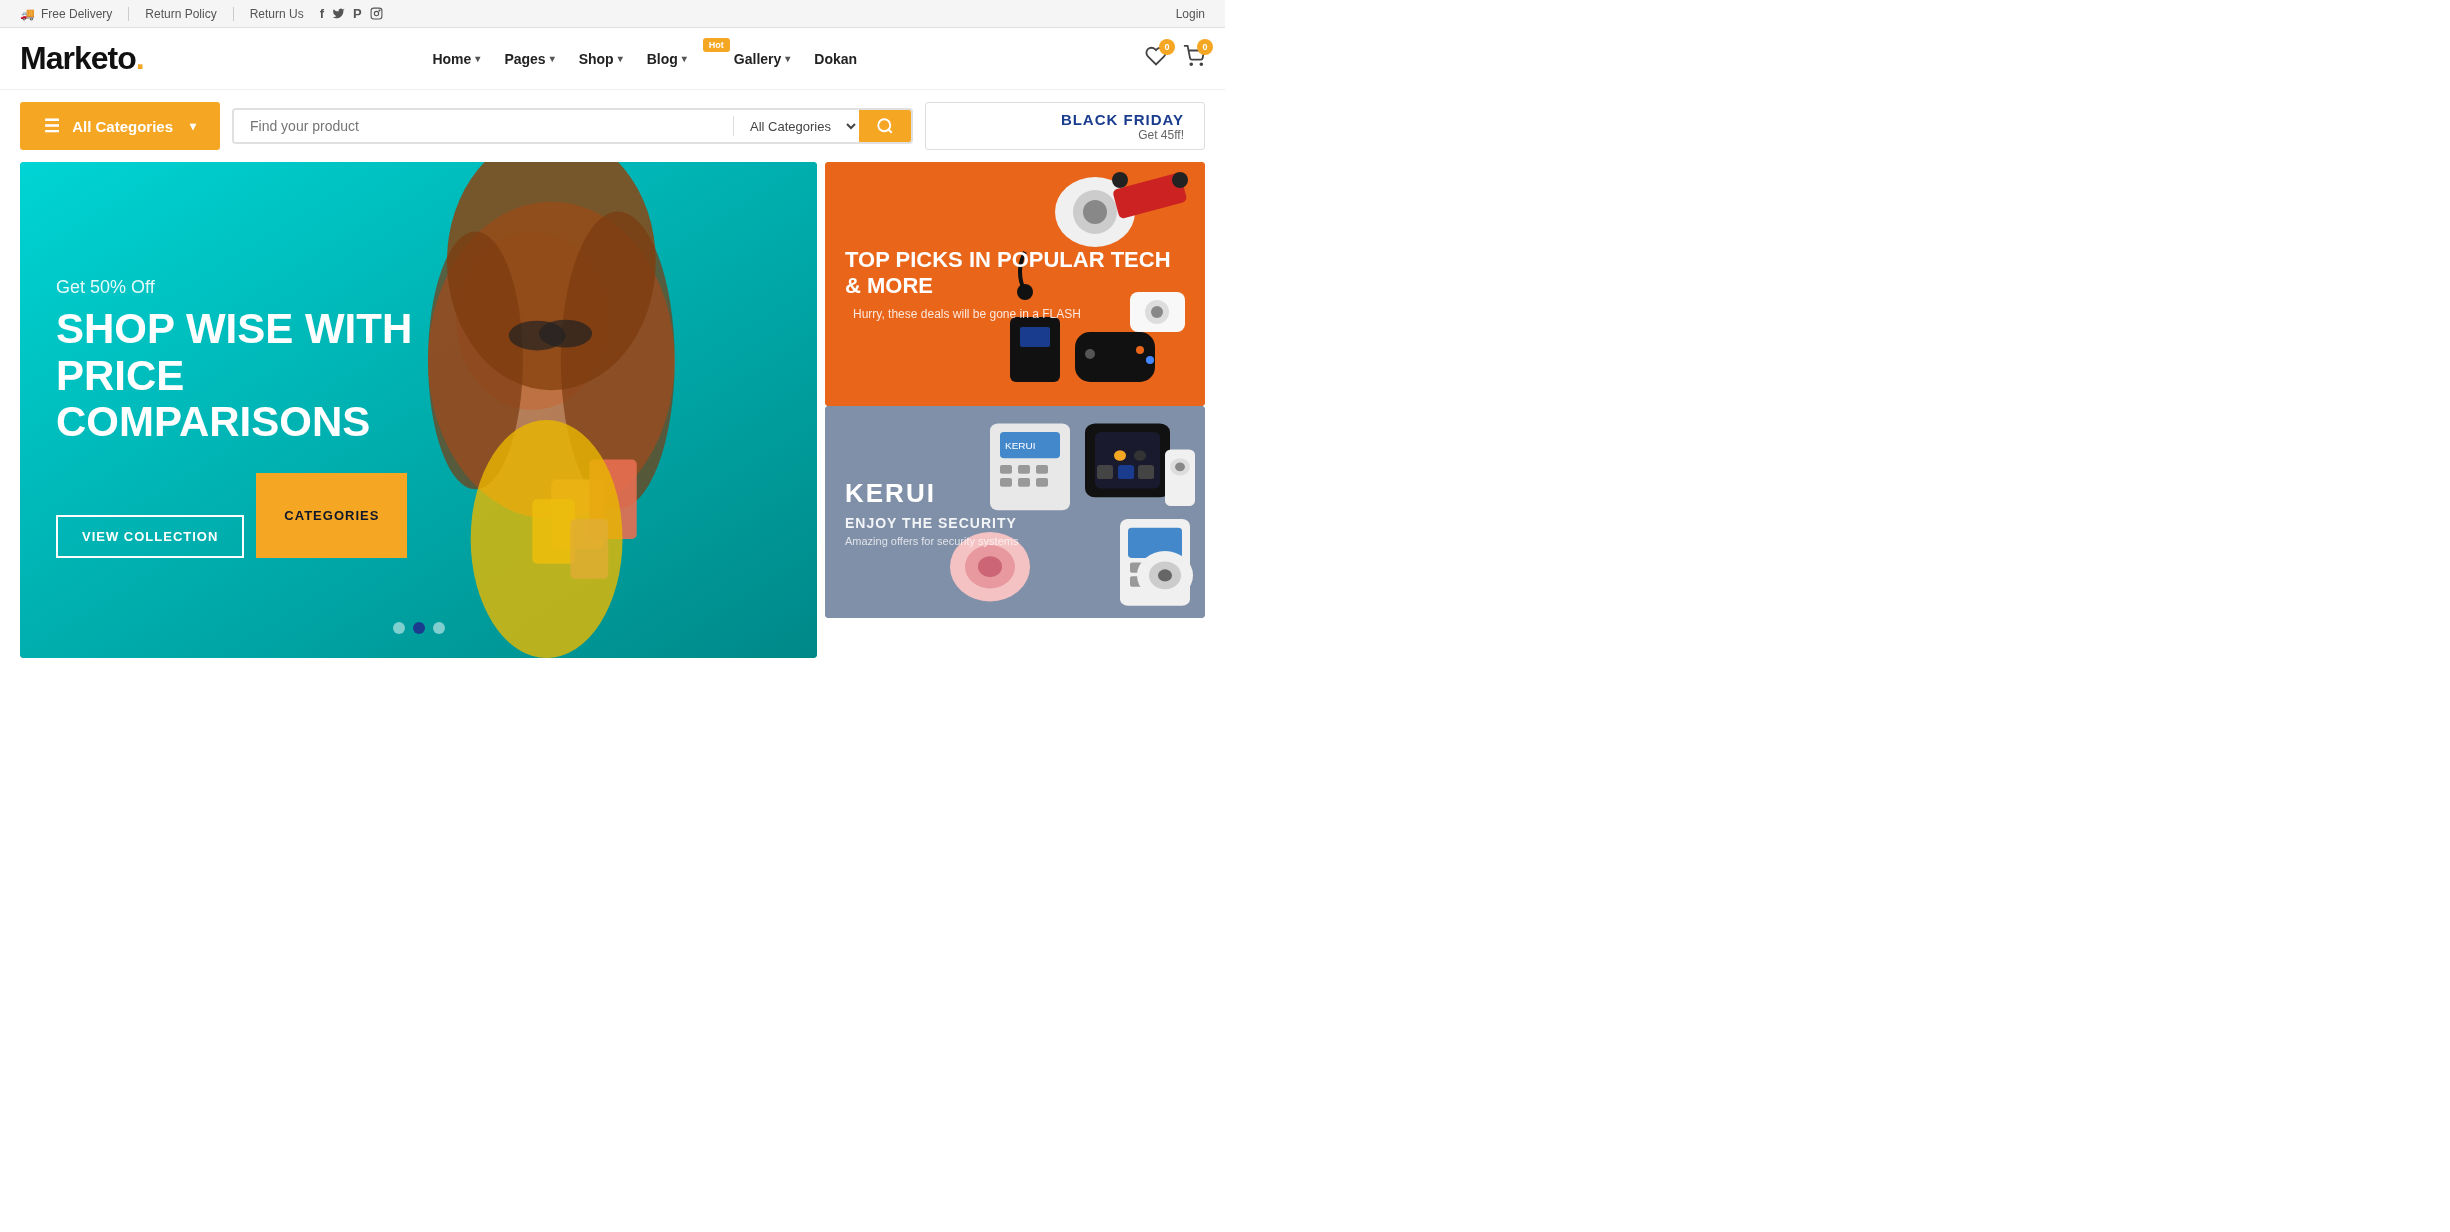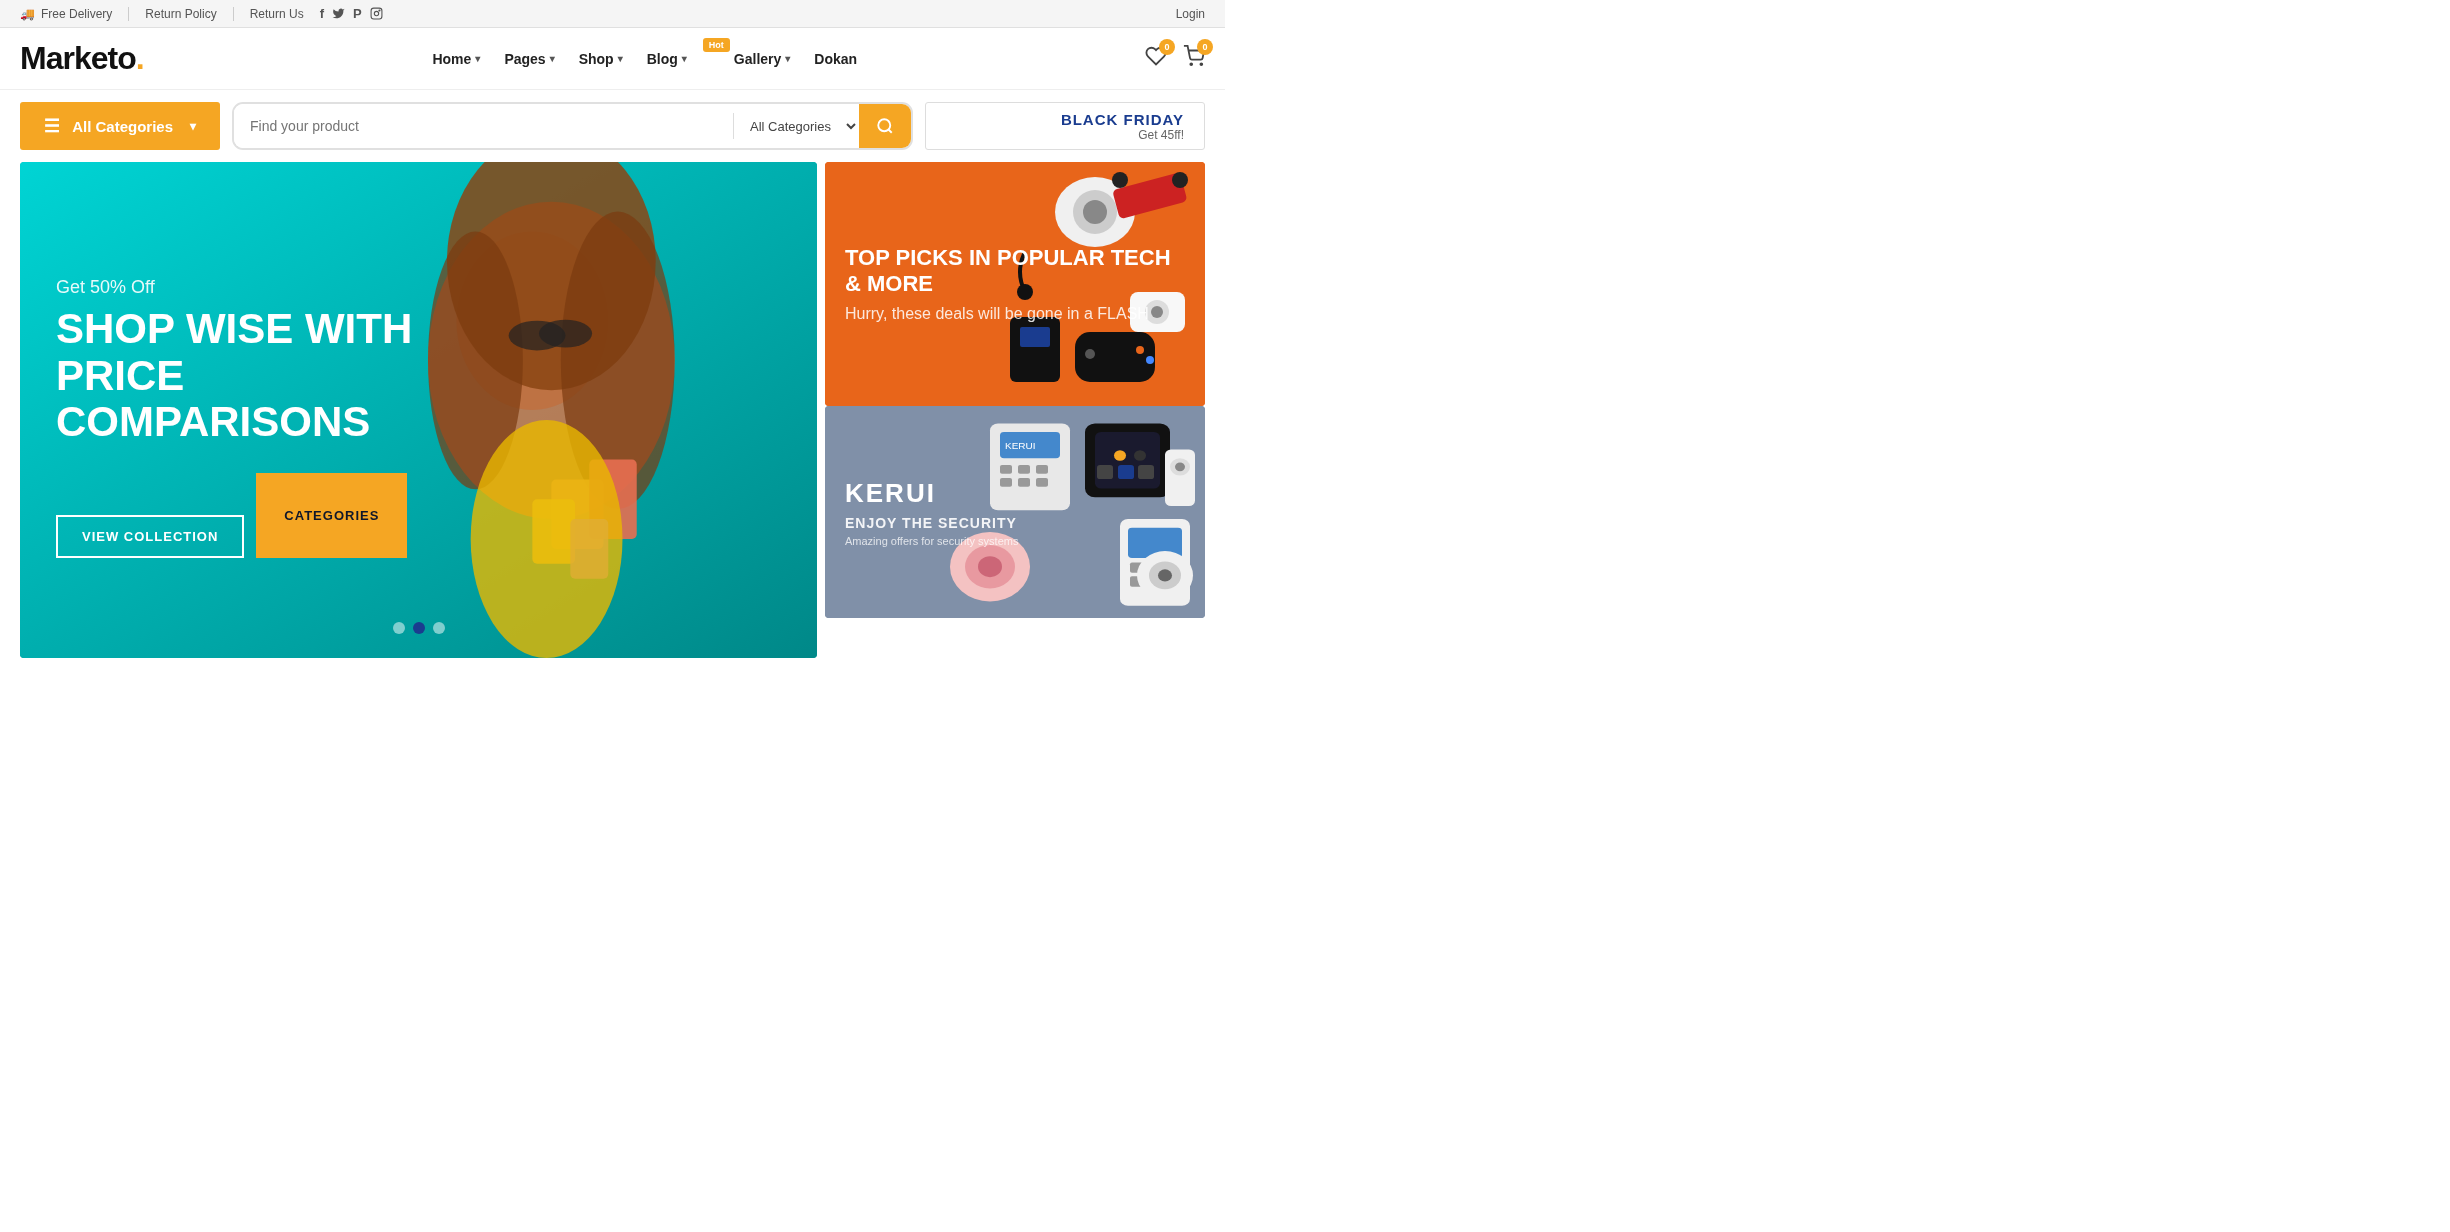--- a/index.html
+++ b/index.html
@@ -90,22 +90,22 @@
       border-radius: 3px;
       min-width: 200px;
     }
     .all-categories-btn .lines { font-size: 18px; }
     .all-categories-btn .chevron { margin-left: auto; font-size: 12px; }
     .search-bar {
       flex: 1;
       display: flex;
       align-items: center;
       border: 2px solid #e0e0e0;
-      border-radius: 11px;
-      height: 48px;
+      border-radius: 4px;
+      height: 36px;
       overflow: hidden;
     }
     .search-input {
       flex: 1;
       border: none;
       outline: none;
       padding: 0 16px;
       font-size: 14px;
       color: #999;
       height: 100%;
@@ -228,21 +228,21 @@
       height: 244px;
       position: relative;
       overflow: hidden;
       padding: 20px;
       display: flex;
       flex-direction: column;
       justify-content: center;
     }
     .banner-top-content { z-index: 2; position: relative; }
     .banner-top-title { color: #fff; font-size: 22px; font-weight: 900; text-transform: uppercase; line-height: 1.2; margin-bottom: 8px; }
-    .banner-top-sub { color: rgba(255,255,255,0.85); font-size: 16px; }
+    .banner-top-sub { color: rgba(255,255,255,0.85); font-size: 12px; margin-left: 8px; }
 
     .banner-bottom {
       background: #7a8fa8;
       border-radius: 4px;
       height: 212px;
       position: relative;
       overflow: hidden;
       padding: 20px;
       display: flex;
       flex-direction: column;

